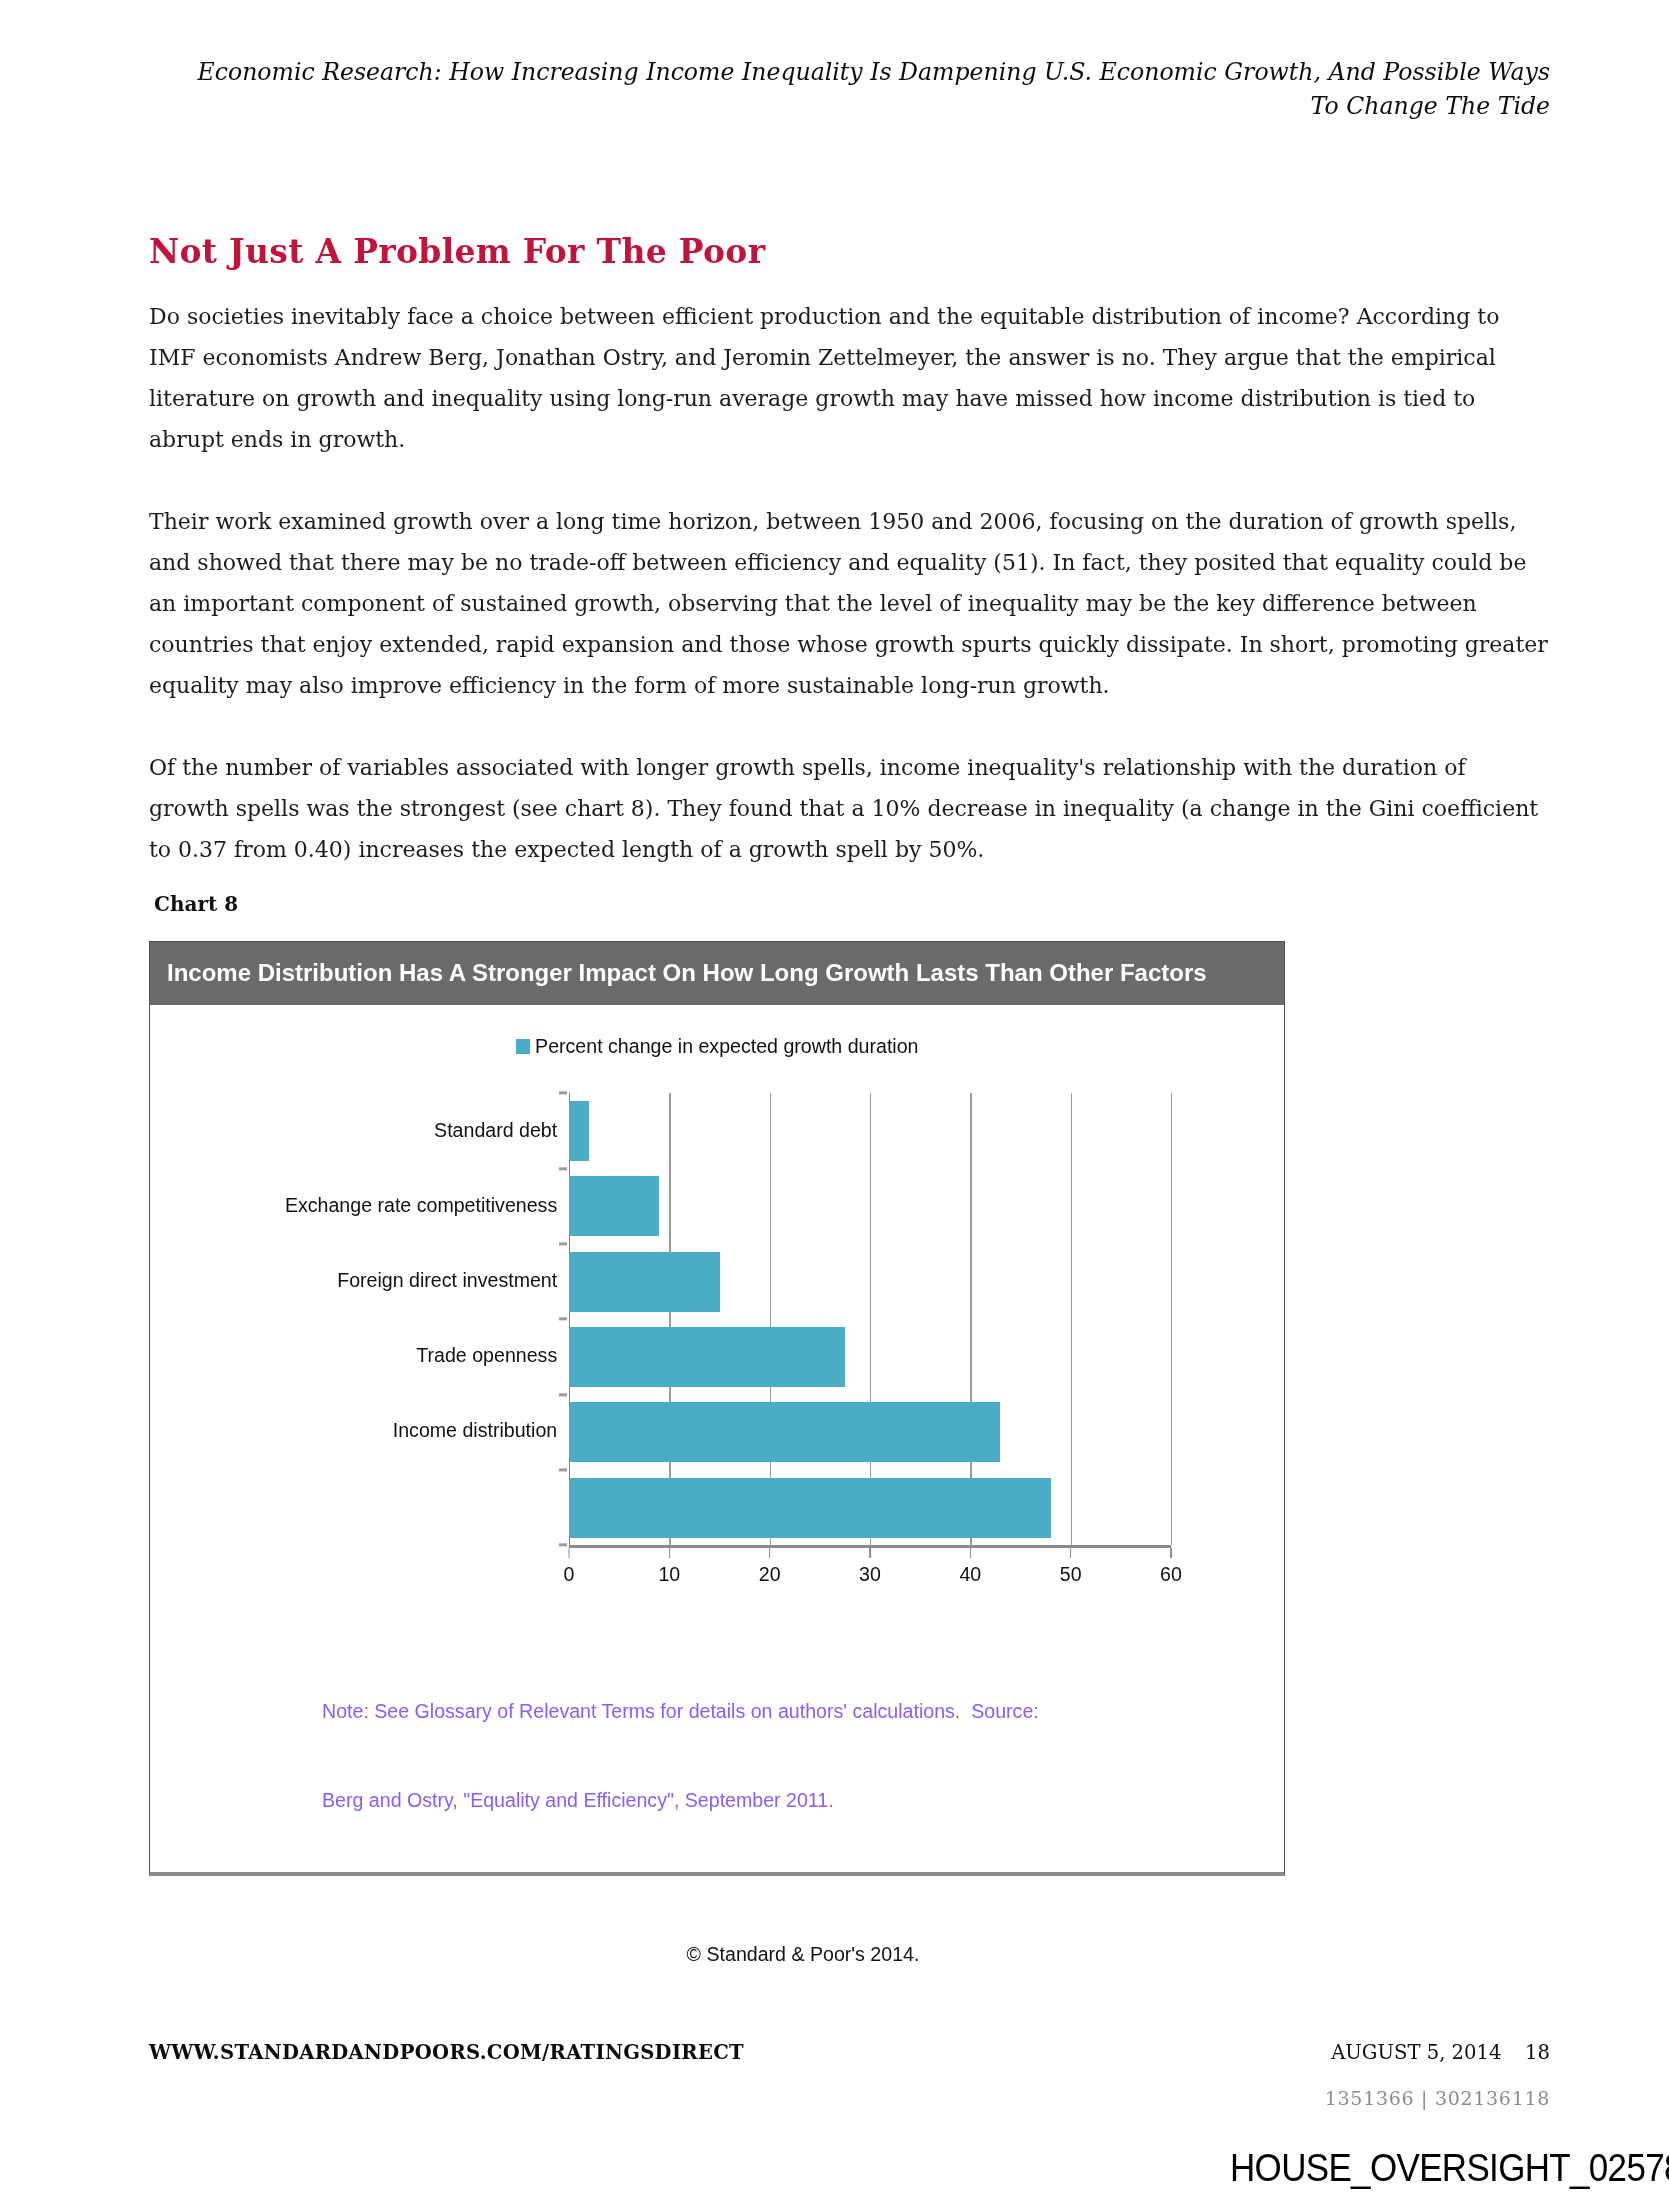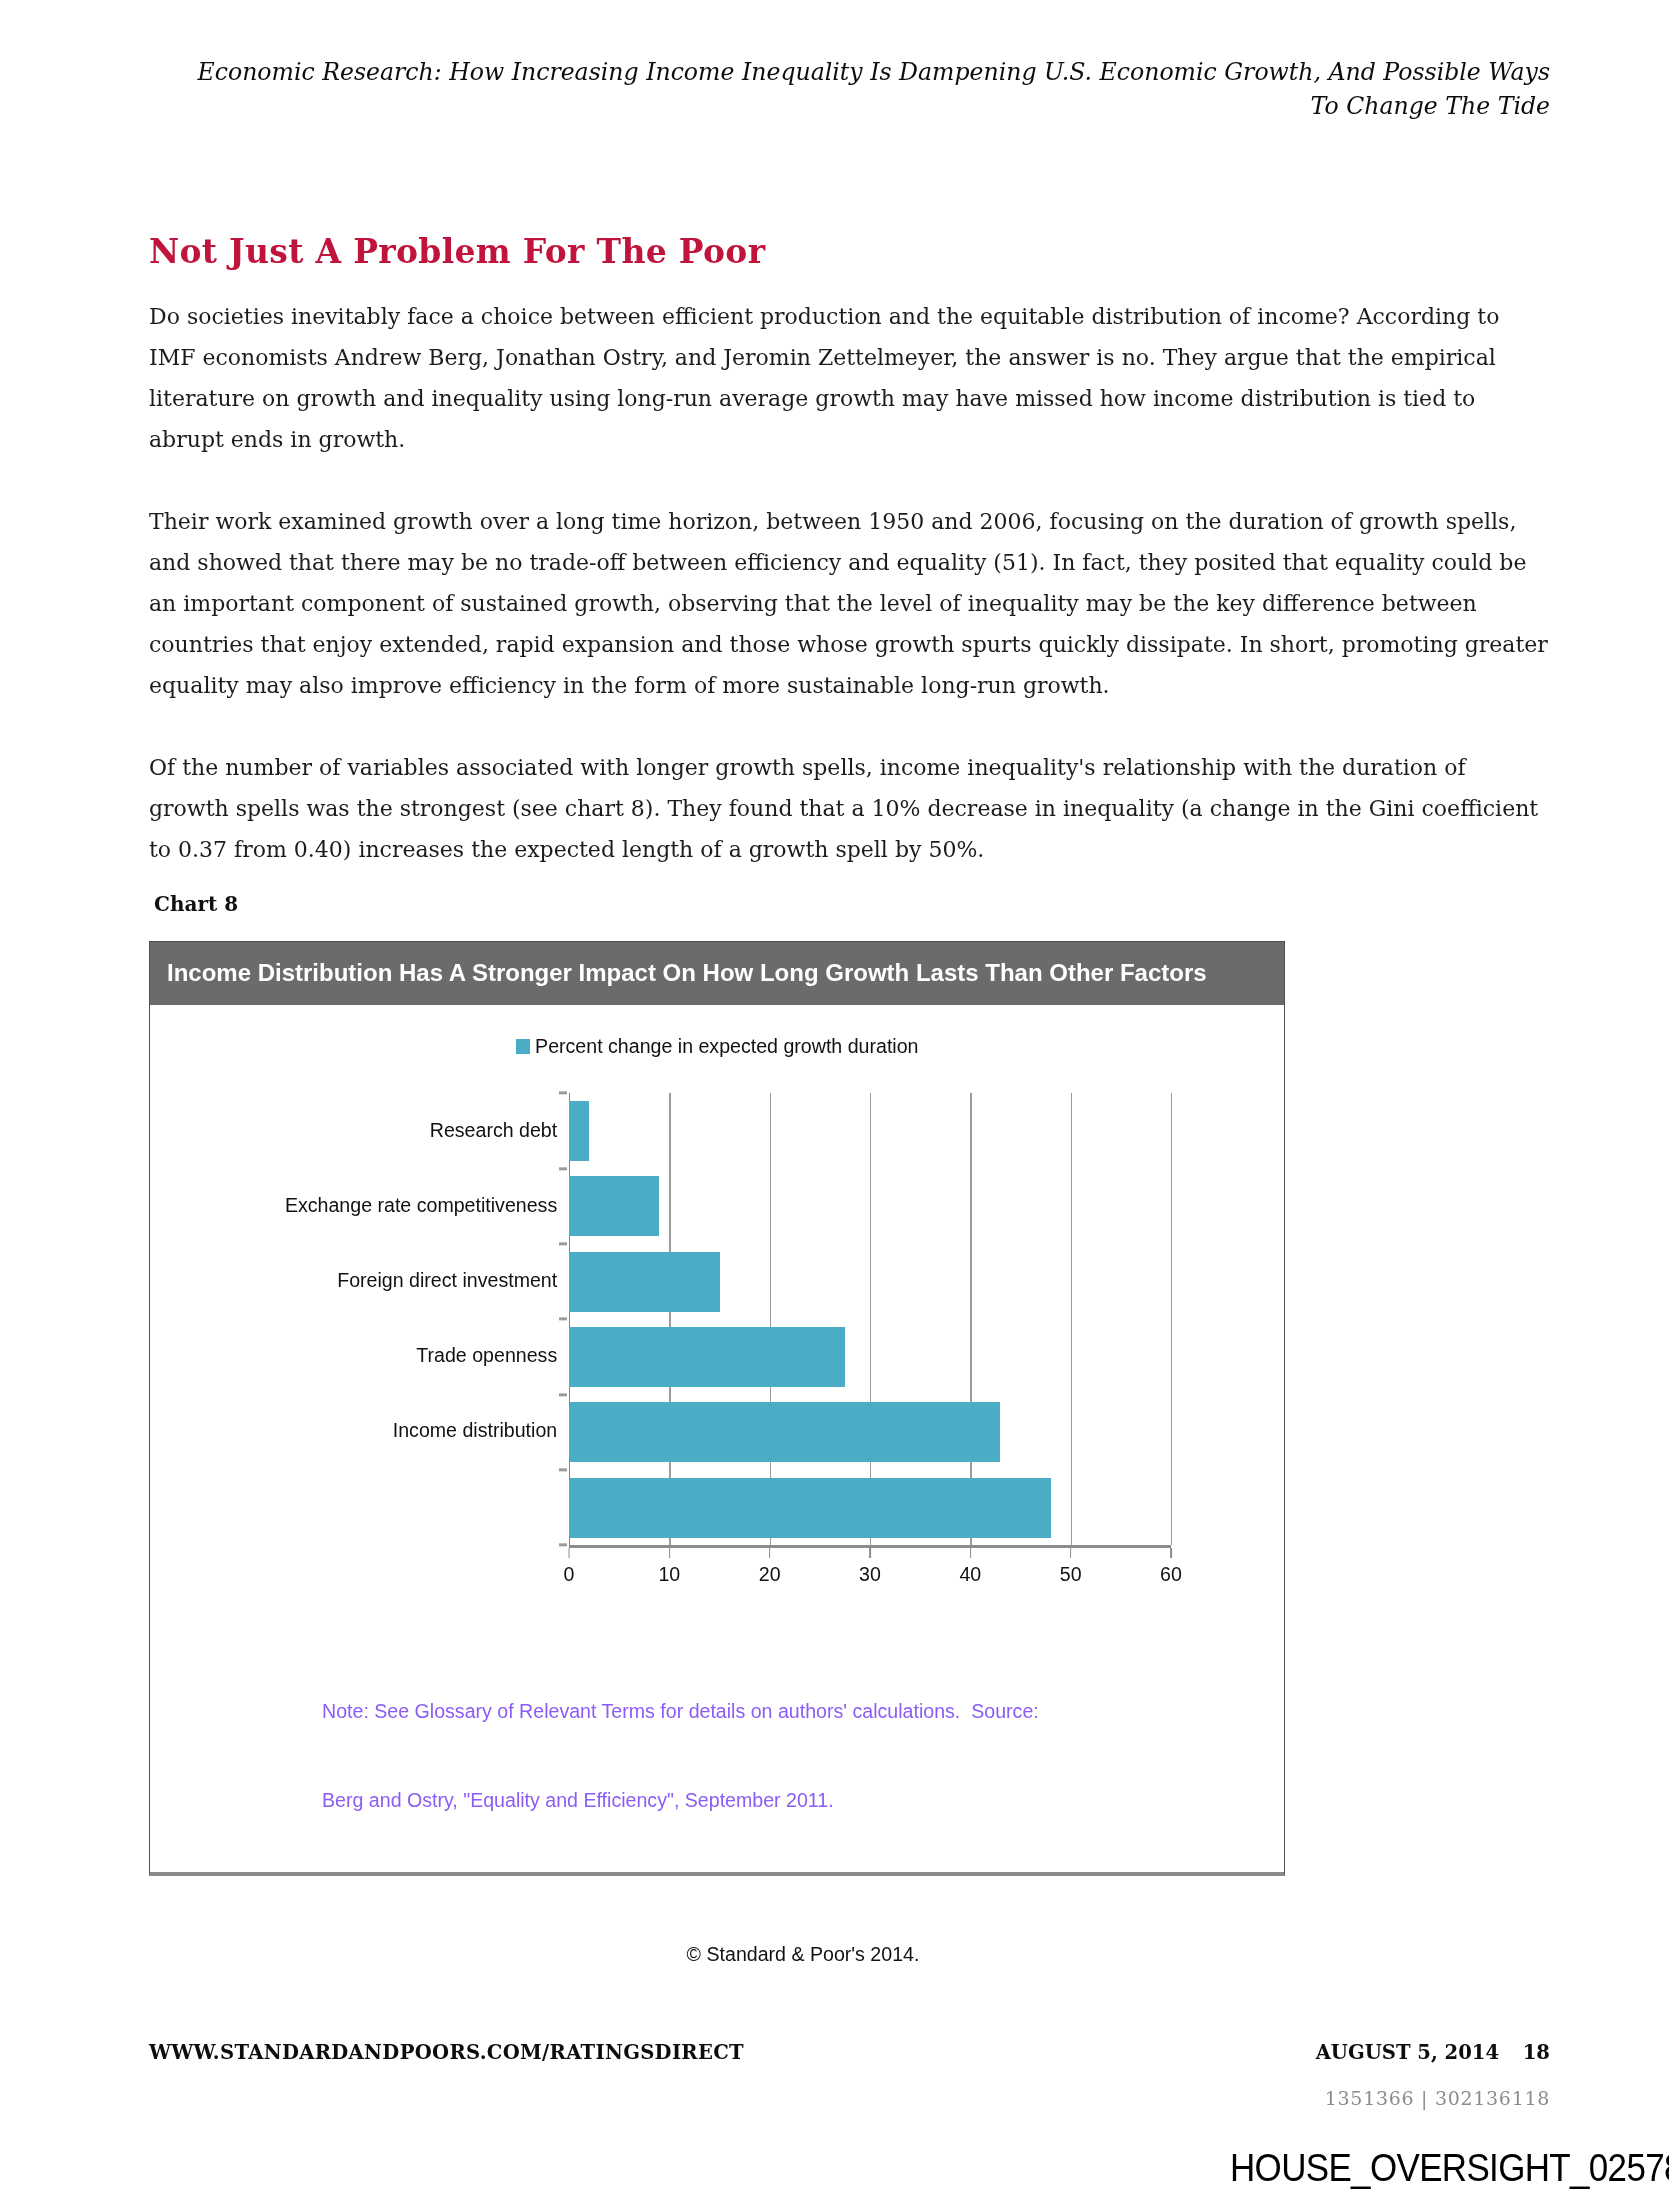--- a/index.html
+++ b/index.html
@@ -89,21 +89,21 @@
   }
   .chart-copyright{margin:68px 0 0 172px;font-size:19.6px;color:#111;text-align:center;}
   
   .footer-left{
     position:absolute;left:149px;top:2041px;
     font-size:19.6px;font-weight:bold;letter-spacing:0.3px;color:#0d0d0d;
   }
   .footer-right{
     position:absolute;right:157px;top:2041px;
     display:flex;gap:23.6px;align-items:baseline;
-    font-size:19.6px;font-weight:bold;color:#0d0d0d;
+    font-size:19.6px;font-weight:normal;color:#0d0d0d;
   }
   .doc-id{
     position:absolute;right:157px;top:2087px;
     font-size:19px;color:#8b8b8b;letter-spacing:0.7px;
   }
   .watermark{
     position:absolute;right:5.2px;top:2147px;
     font-family:"Liberation Sans", sans-serif;
     font-size:38px;color:#000;letter-spacing:-0.7px;
     transform:scaleX(0.92);transform-origin:100% 50%;
@@ -135,21 +135,21 @@
       <span>Income Distribution  Has A Stronger Impact On How Long Growth Lasts  Than Other Factors</span>
     </div>
 
     <div class="chart-legend">
       <span class="legend-swatch" style="background: rgb(75, 172, 198);"></span>
       <span>Percent change in expected growth duration</span>
     </div>
 
     <div class="plot">
       <div class="cat-labels">
-          <div class="cat-label">Research debt</div>
+          <div class="cat-label">Standard debt</div>
           <div class="cat-label">Exchange rate competitiveness</div>
           <div class="cat-label">Foreign direct investment</div>
           <div class="cat-label">Trade openness</div>
           <div class="cat-label">Income distribution</div>
         </div>
       <div class="plot-area">
           <div class="gridline axis0" style="left: 0%;"></div>
           <div class="gridline" style="left: 16.6667%;"></div>
           <div class="gridline" style="left: 33.3333%;"></div>
           <div class="gridline" style="left: 50%;"></div>

